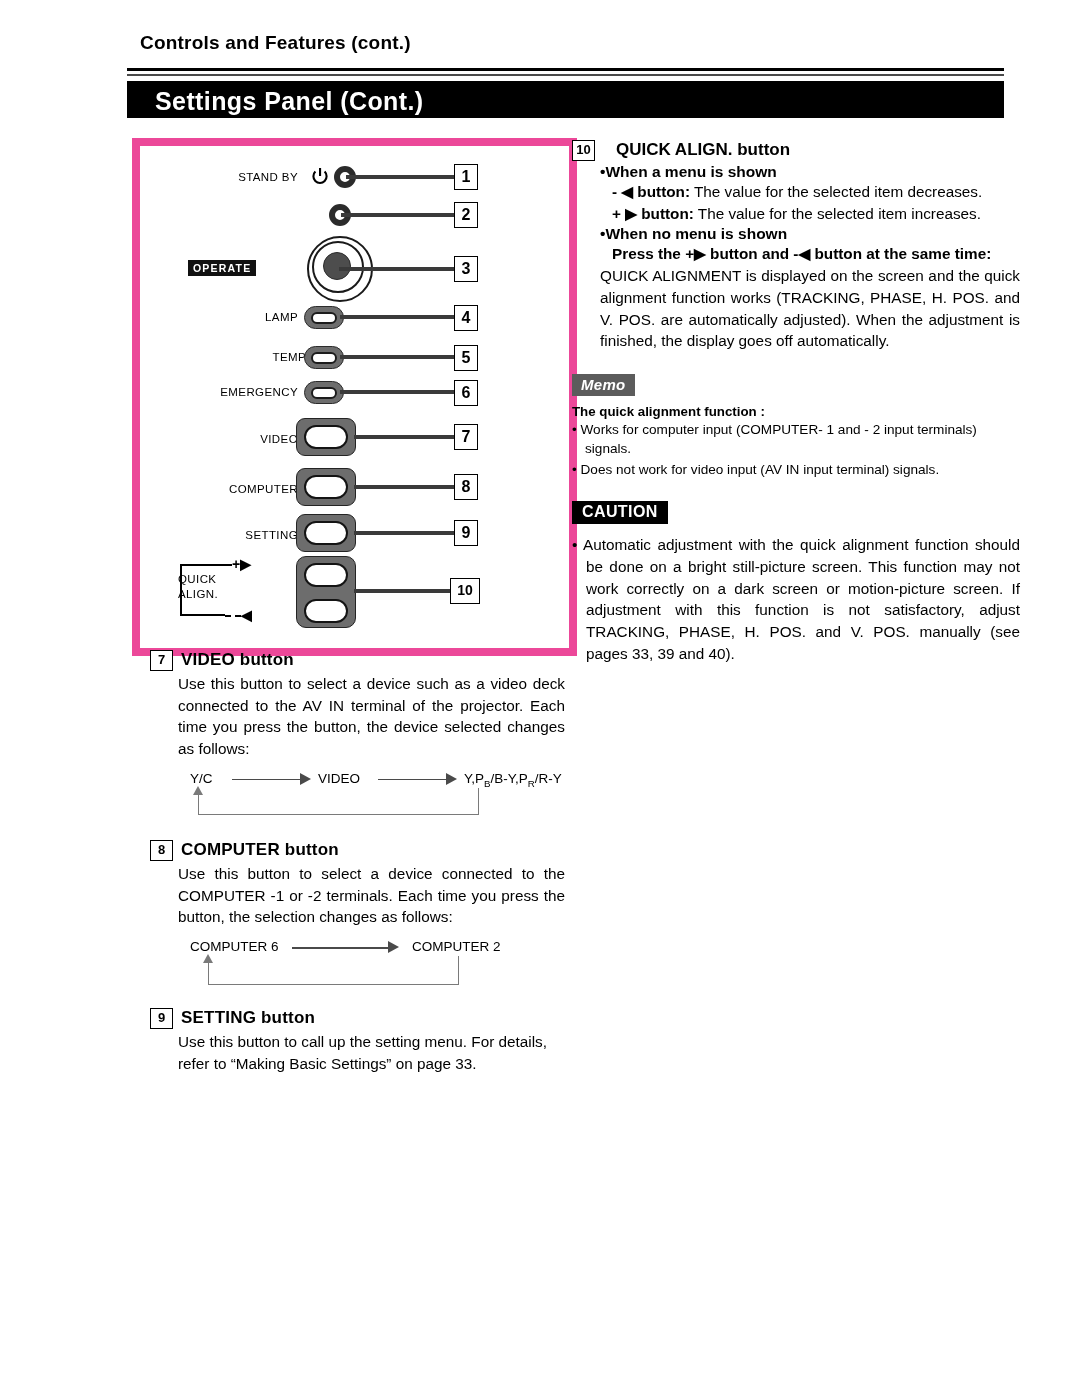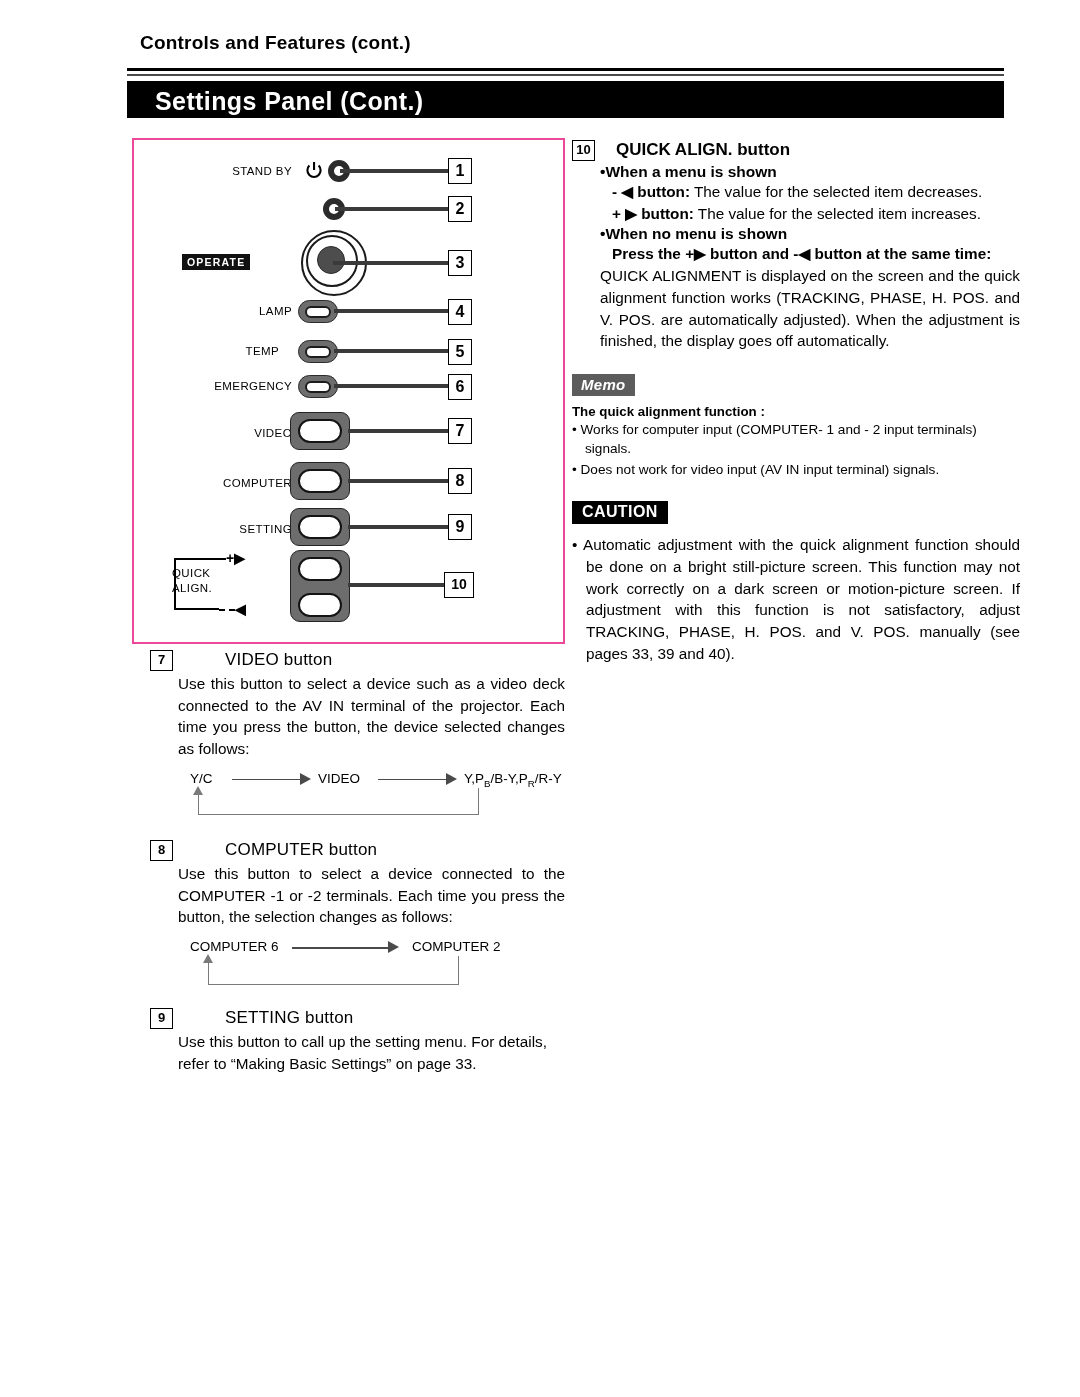--- a/index.html
+++ b/index.html
@@ -24,21 +24,21 @@
     position:absolute;left:127px;top:81px;width:877px;height:37px;background:#000;
   }
   .title-bar span{
     position:absolute;left:28px;top:6px;color:#fff;
     font-size:25px;font-weight:bold;letter-spacing:.4px;
   }
 
   
   .diagram{
     position:absolute;left:132px;top:138px;width:429px;height:502px;
-    border:2px solid #ec4899;background:#fff;
+    border:8px solid #ec4899;background:#fff;
   }
   .dlabel{
     position:absolute;font-size:11.5px;letter-spacing:.4px;text-align:right;
     white-space:nowrap;
   }
   .callout-line{position:absolute;height:4px;background:#3a3a3a;}
   .numbox{
     position:absolute;width:22px;height:24px;border:1.6px solid #000;background:#fff;
     font-size:16px;font-weight:bold;text-align:center;line-height:23px;
   }
@@ -95,21 +95,21 @@
 
   .sec{margin-bottom:18px;}
   .sec-head{
     display:flex;align-items:flex-start;gap:8px;margin-bottom:2px;
   }
   .inum{
     flex:0 0 auto;min-width:17px;height:19px;border:1.4px solid #000;
     font-size:13px;font-weight:bold;text-align:center;line-height:17px;
     padding:0 2px;background:#fff;
   }
-  .sec-title{font-size:17px;font-weight:normal;letter-spacing:.2px;margin-left:44px;}
+  .sec-title{font-size:17px;font-weight:bold;letter-spacing:.2px;}
   .body-text{
     font-size:15.3px;line-height:1.42;text-align:justify;
     margin-left:28px;
   }
   .body-text.nojust{text-align:left;}
 
   
   .flow{position:relative;margin:10px 0 4px 40px;height:52px;font-size:13.5px;}
   .flow .n{position:absolute;white-space:nowrap;}
   .flow .arr{position:absolute;height:1.5px;background:#4a4a4a;top:9px;}
@@ -192,21 +192,21 @@
     <div class="callout-line" style="left:199px;top:121px;width:117px;"></div>
     <div class="numbox" style="left:314px;top:110px;">3</div>
 
     <div class="dlabel" style="left:48px;top:165px;width:110px;">LAMP</div>
     <div class="pill-outer" style="left:164px;top:160px;width:38px;height:21px;">
       <div class="pill-inner" style="left:6px;top:5px;width:22px;height:8px;"></div>
     </div>
     <div class="callout-line" style="left:200px;top:169px;width:116px;"></div>
     <div class="numbox" style="left:314px;top:159px;">4</div>
 
-    <div class="dlabel" style="left:35px;top:205px;width:110px;text-align:right;">TEMP</div>
+    <div class="dlabel" style="left:56px;top:205px;width:110px;text-align:right;">TEMP</div>
     <div class="pill-outer" style="left:164px;top:200px;width:38px;height:21px;">
       <div class="pill-inner" style="left:6px;top:5px;width:22px;height:8px;"></div>
     </div>
     <div class="callout-line" style="left:200px;top:209px;width:116px;"></div>
     <div class="numbox" style="left:314px;top:199px;">5</div>
 
     <div class="dlabel" style="left:32px;top:240px;width:126px;">EMERGENCY</div>
     <div class="pill-outer" style="left:164px;top:235px;width:38px;height:21px;">
       <div class="pill-inner" style="left:6px;top:5px;width:22px;height:8px;"></div>
     </div>

